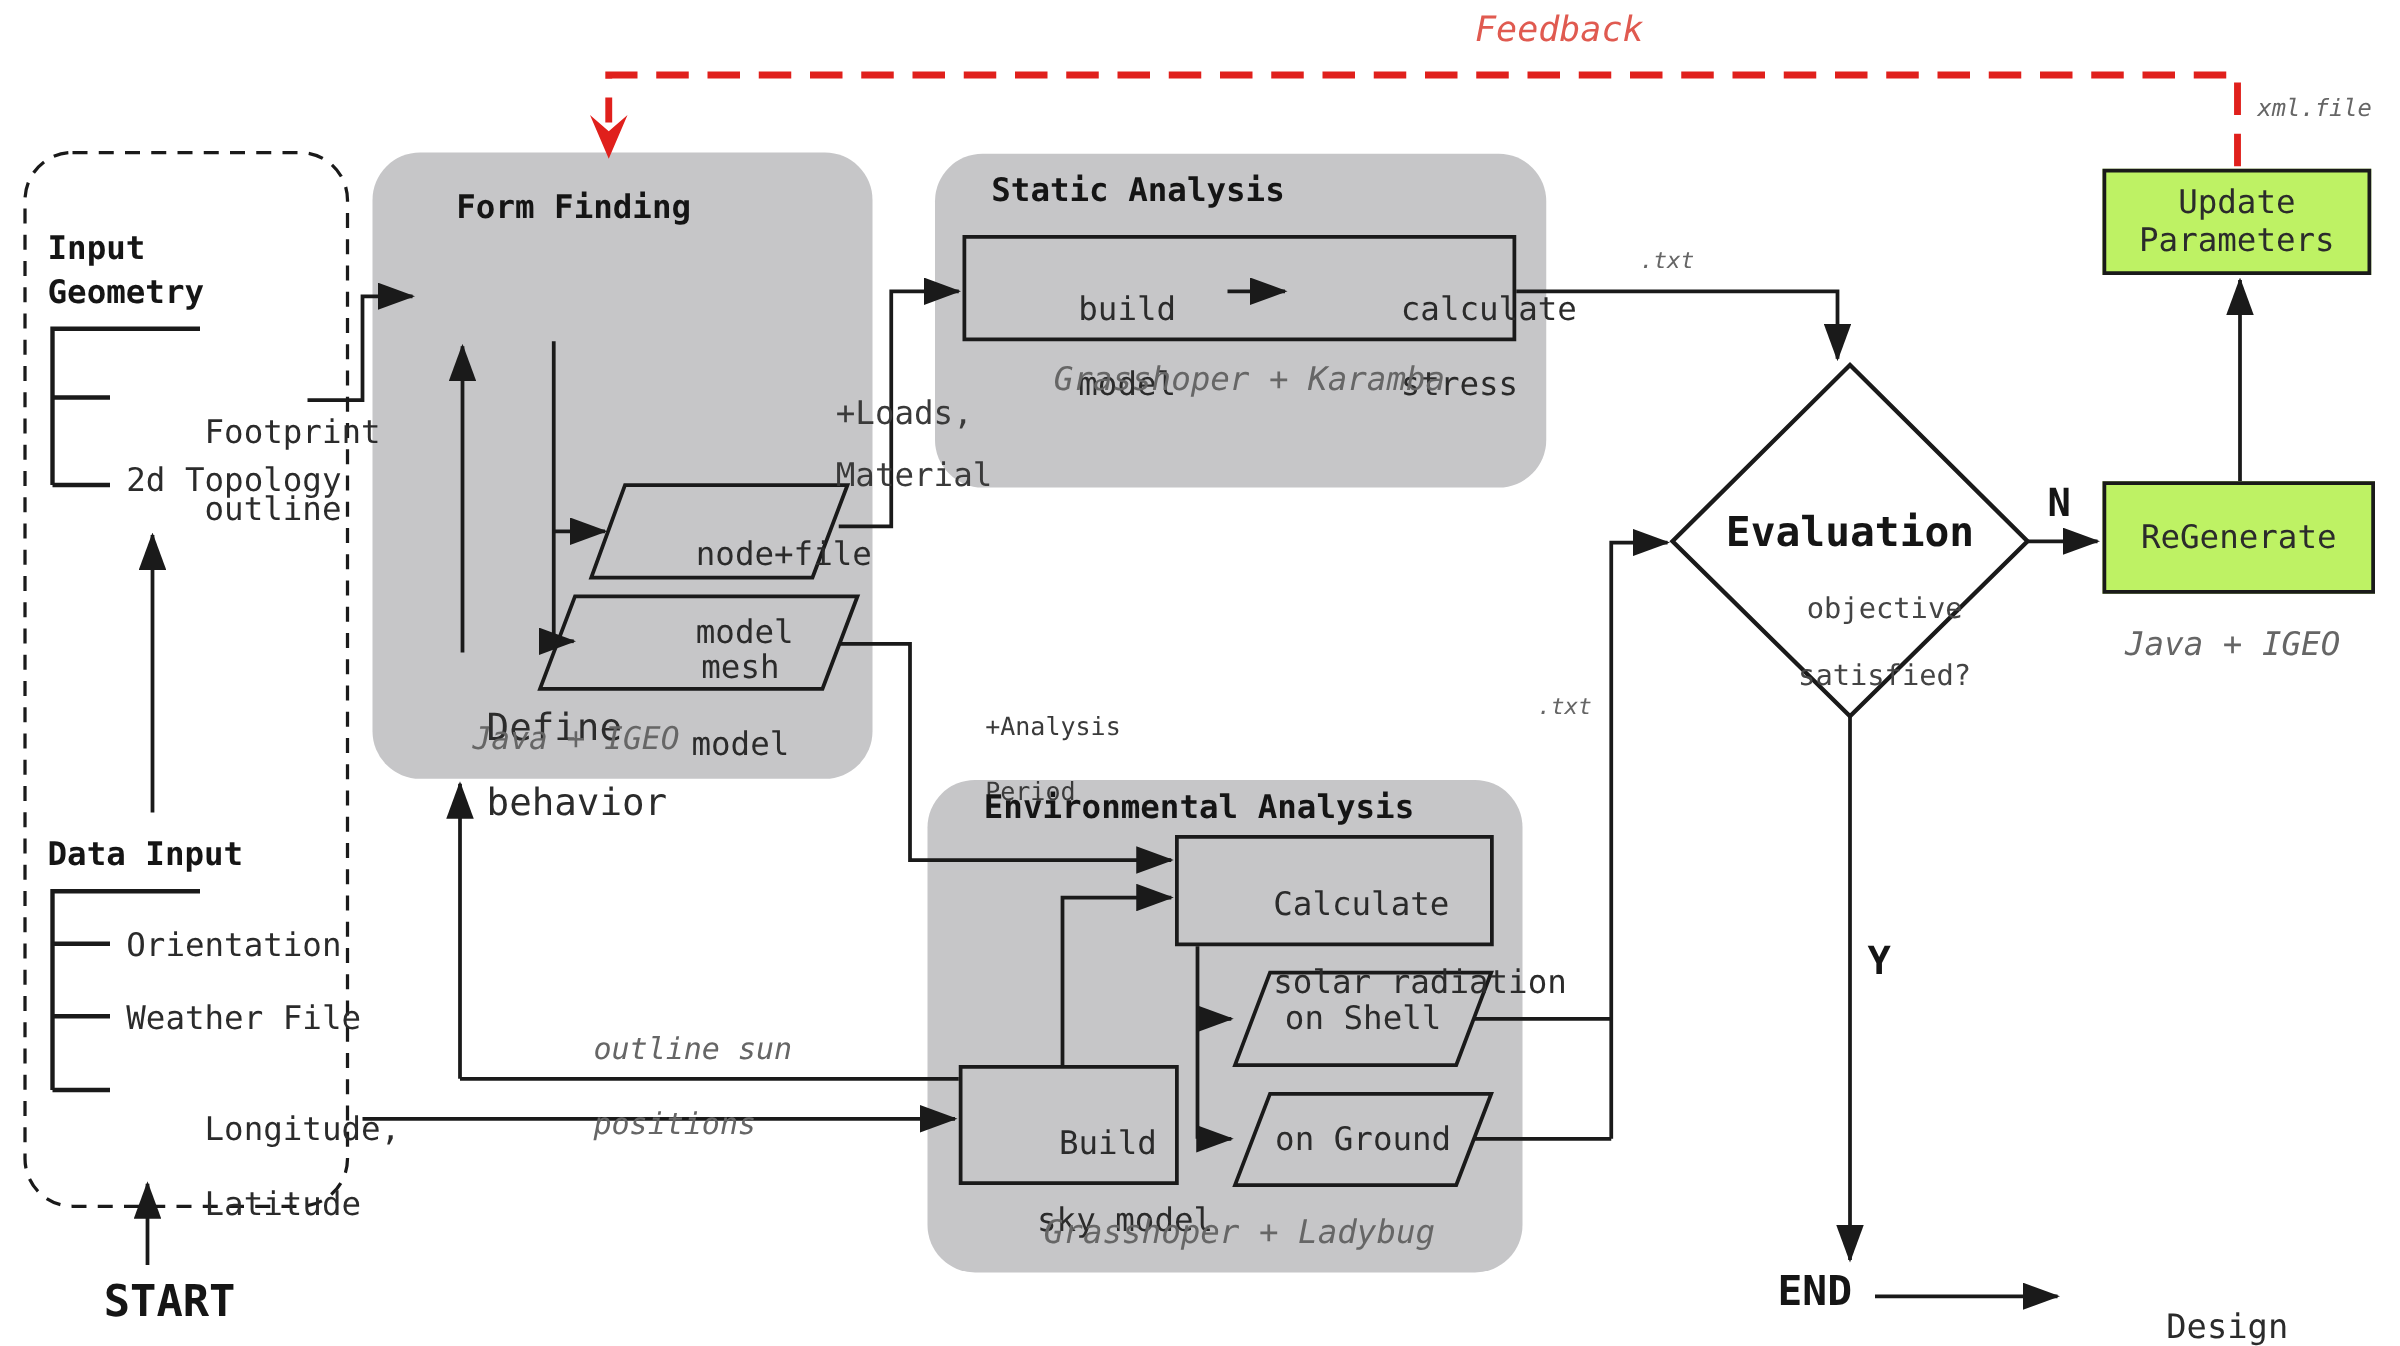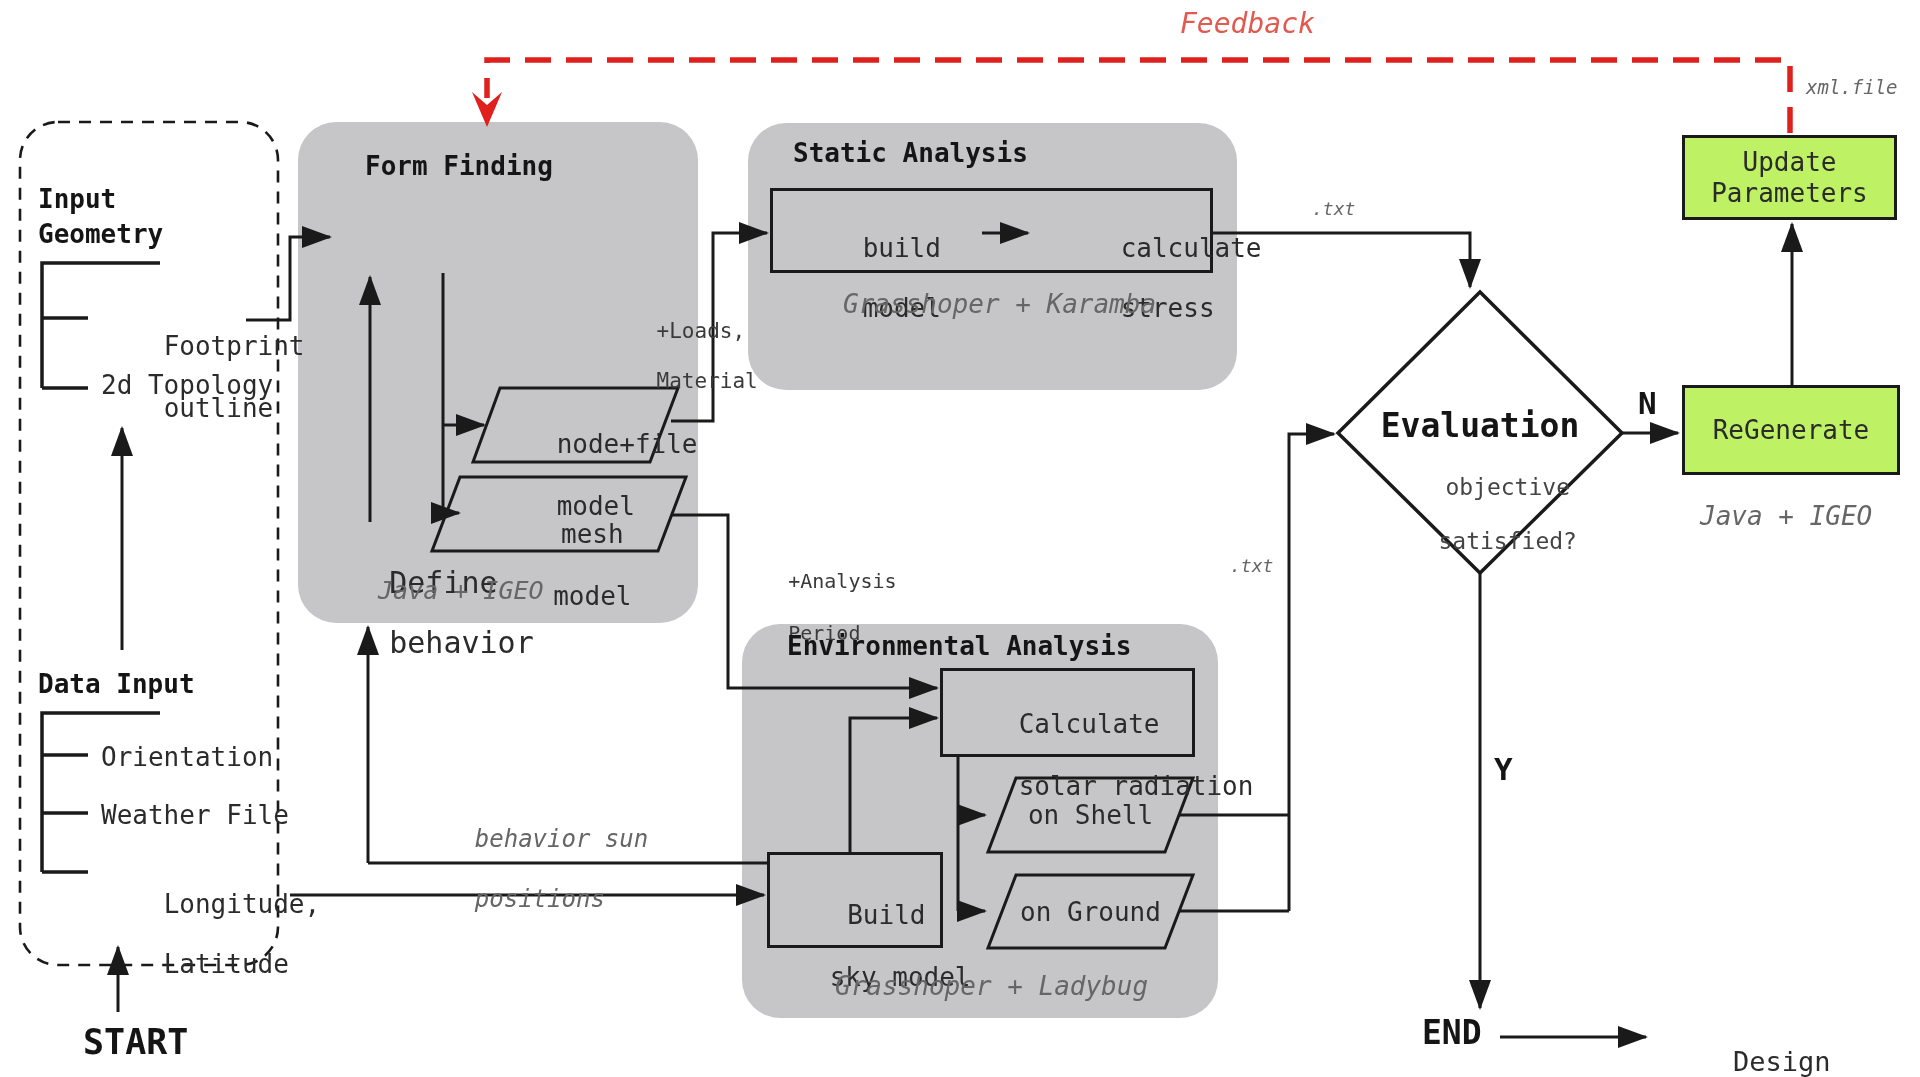--- a/index.html
+++ b/index.html
@@ -154,30 +154,30 @@
     <span>build</span><br>
     <span>model</span>
   </div>
   <div class="t" style="left:1058px;top:203px;font-size:26px;line-height:30px;">
     <span>calculate</span><br>
     <span>stress</span>
   </div>
   <div class="t it" style="left:843px;top:289px;font-size:26px;">Grasshoper + Karamba</div>
   <div class="t it" style="left:1312px;top:199px;font-size:18px;">.txt</div>
 
-  <div class="t" style="left:606px;top:294px;font-size:21px;line-height:25px;color:#3a3a3a;">
+  <div class="t" style="left:606px;top:294px;font-size:26px;line-height:25px;color:#3a3a3a;">
     <span>+Loads,</span><br>
     <span>Material</span>
   </div>
   <div class="t" style="left:740px;top:542px;font-size:20px;line-height:26px;color:#3a3a3a;">
     <span>+Analysis</span><br>
     <span>Period</span>
   </div>
   <div class="t it" style="left:417px;top:794px;font-size:24px;line-height:30px;">
-    <span>behavior sun</span><br>
+    <span>outline sun</span><br>
     <span>positions</span>
   </div>
 
   <div class="t bold" style="left:787px;top:631px;font-size:26px;">Environmental Analysis</div>
   <div class="t" style="left:956px;top:678px;font-size:26px;line-height:31px;">
     <span>Calculate</span><br>
     <span>solar radiation</span>
   </div>
   <div class="t ctr" style="left:1003px;top:800px;width:175px;font-size:26px;">on Shell</div>
   <div class="t ctr" style="left:1003px;top:897px;width:175px;font-size:26px;">on Ground</div>

